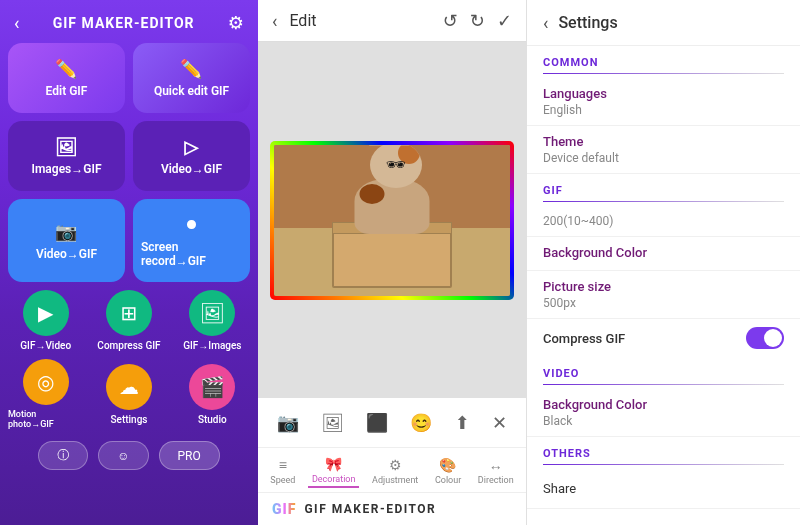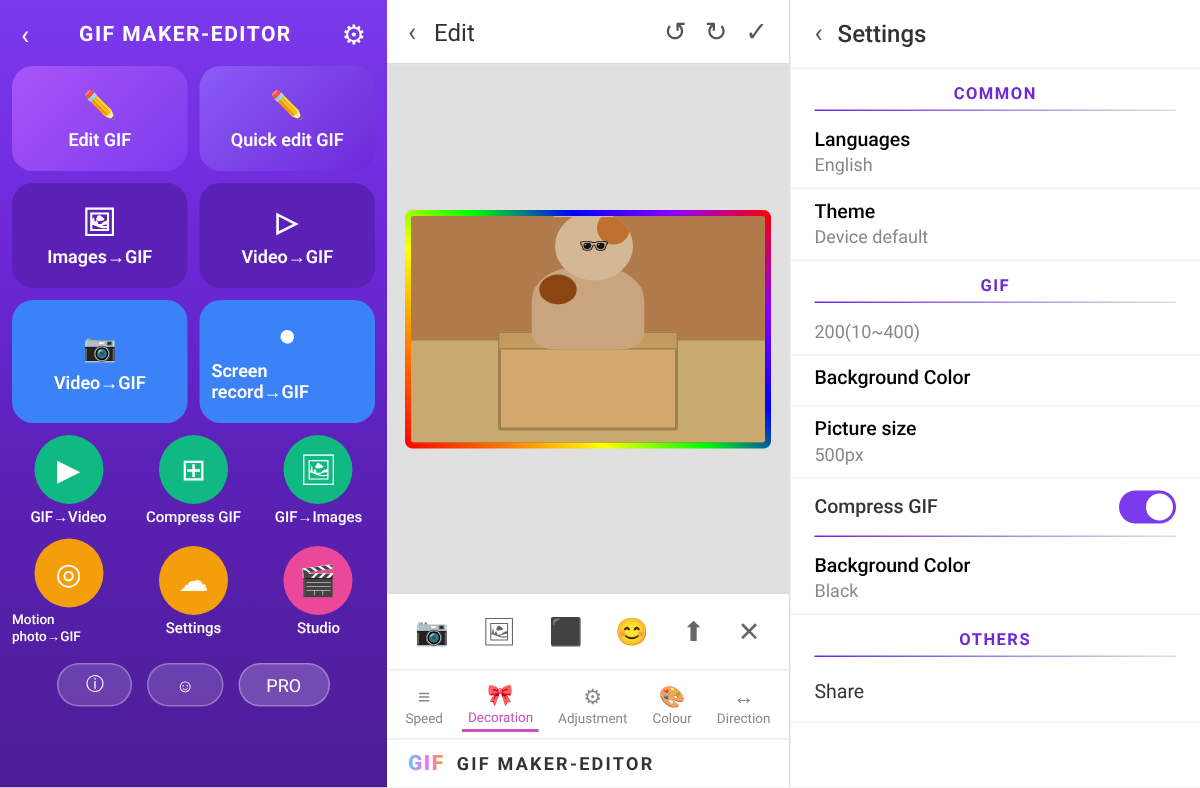--- a/index.html
+++ b/index.html
@@ -249,35 +249,34 @@
       flex: 1;
       overflow-y: auto;
       padding: 0;
     }
     .section-label {
       font-size: 11px;
       font-weight: 700;
       color: #6d28d9;
       padding: 10px 16px 4px 16px;
       letter-spacing: 1px;
-      text-align: center;
     }
     .section-divider {
       height: 1px;
       background: linear-gradient(90deg, #6d28d9, #e0e0e0);
       margin: 0 16px 4px 16px;
     }
     .setting-item {
       padding: 8px 16px;
       border-bottom: 1px solid #f0f0f0;
     }
     .setting-name {
       font-size: 13px;
       font-weight: 500;
-      color: #000000;
+      color: #701a75;
       margin-bottom: 2px;
     }
     .setting-value {
       font-size: 12px;
       color: #888;
     }
     .setting-row {
       display: flex;
       align-items: center;
       justify-content: space-between;
@@ -509,20 +508,21 @@
       <div class="setting-value">500px</div>
     </div>
 
     <div class="setting-row">
       <div class="setting-row-text">
         <div class="setting-row-name">Compress GIF</div>
       </div>
       <div class="toggle"></div>
     </div>
 
+    <div class="section-label">VIDEO</div>
     <div class="section-divider"></div>
 
     <div class="setting-item">
       <div class="setting-name">Background Color</div>
       <div class="setting-value">Black</div>
     </div>
 
     <div class="section-label">OTHERS</div>
     <div class="section-divider"></div>
 

